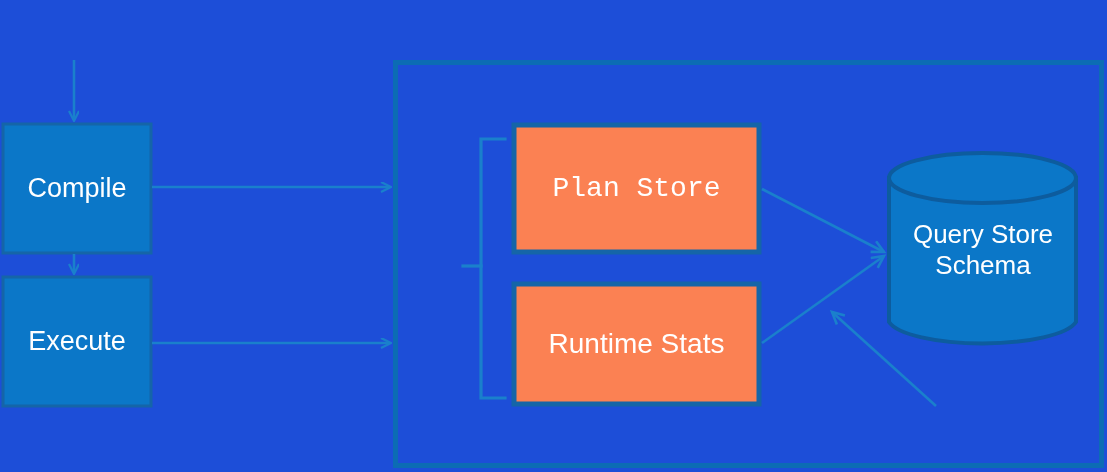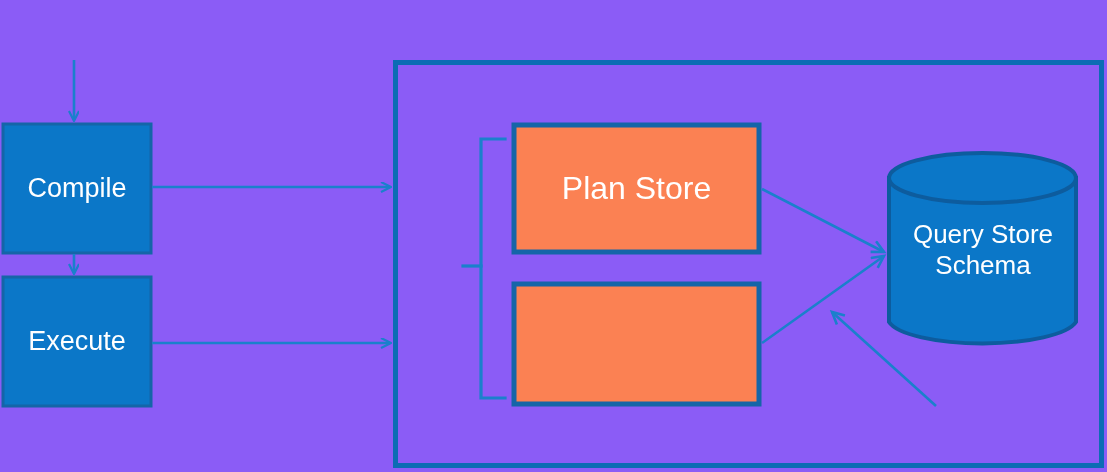--- a/index.html
+++ b/index.html
@@ -10,21 +10,21 @@
   body {
     width: 1107px;
     height: 472px;
     overflow: hidden;
     font-family: "Liberation Sans", sans-serif;
   }
   #canvas {
     position: relative;
     width: 1107px;
     height: 472px;
-    background: #8b5cf6;
+    background: #1d4ed8;
   }
   svg.layer {
     position: absolute;
     left: 0;
     top: 0;
     width: 1107px;
     height: 472px;
   }
   .node-label {
     position: absolute;
@@ -34,21 +34,21 @@
     text-align: center;
     color: #ffffff;
     font-family: "Liberation Sans", sans-serif;
     font-weight: 400;
     line-height: 1.18;
     white-space: pre-line;
     pointer-events: none;
   }
   .lbl-compile  { left: 3px;   top: 124px; width: 148px; height: 129px; font-size: 27px; }
   .lbl-execute  { left: 3px;   top: 277px; width: 148px; height: 129px; font-size: 27px; border-radius: 10px; }
-  .lbl-plan     { left: 512px; top: 123px; width: 249px; height: 131px; font-size: 32px; }
+  .lbl-plan     { left: 512px; top: 123px; width: 249px; height: 131px; font-size: 28px; font-family: Liberation Mono, monospace; }
   .lbl-runtime  { left: 512px; top: 282px; width: 249px; height: 124px; font-size: 28px; }
   .lbl-schema   { left: 888px; top: 185px; width: 190px; height: 130px; font-size: 26px; }
 </style>
 </head>
 <body>
 
 <div id="canvas">
 
   <svg class="layer" viewBox="0 0 1107 472" xmlns="http://www.w3.org/2000/svg">
     <defs>
@@ -96,17 +96,18 @@
 
     <line x1="936" y1="406" x2="832" y2="312" stroke="#1a80cc" stroke-width="2.6" marker-end="url(#arrowOpenBig)"></line>
   </svg>
 
   <div class="node-label lbl-compile">Compile</div>
 
   <div class="node-label lbl-execute">Execute</div>
 
   <div class="node-label lbl-plan">Plan Store</div>
 
+  <div class="node-label lbl-runtime">Runtime Stats</div>
 
   <div class="node-label lbl-schema">Query Store
 Schema</div>
 
 </div>
 
 </body></html>

